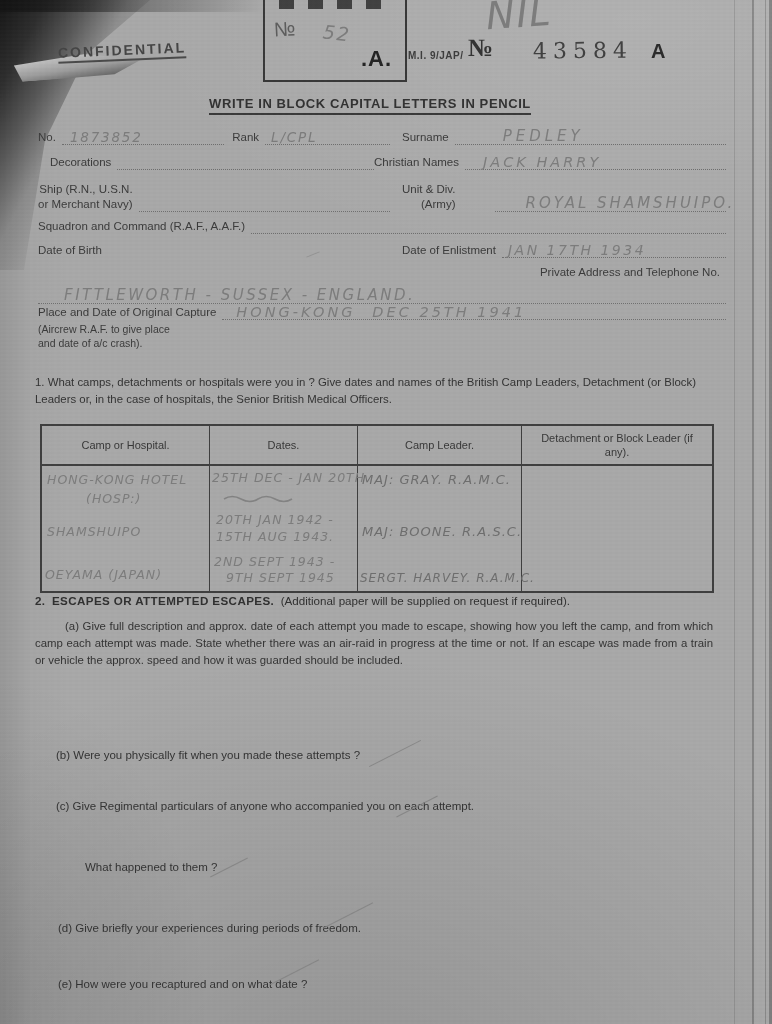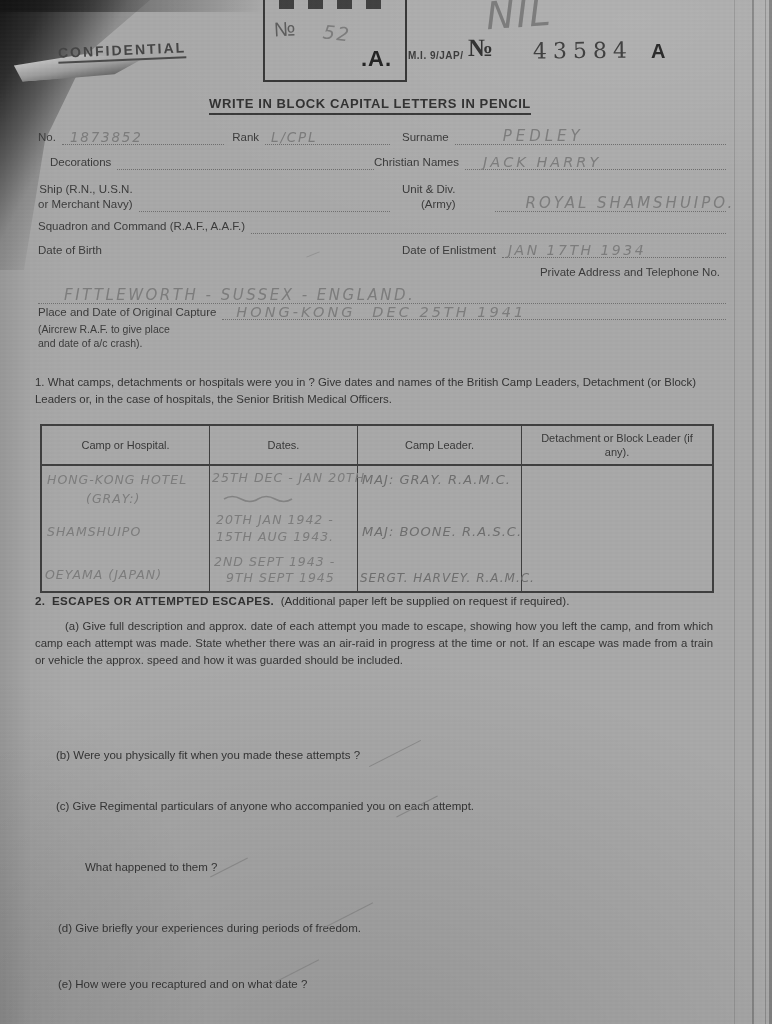--- a/index.html
+++ b/index.html
@@ -214,21 +214,21 @@
   <div class="q1text">1.   What camps, detachments or hospitals were you in ?   Give dates and names of the British Camp Leaders, Detachment (or Block) Leaders or, in the case of hospitals, the Senior British Medical Officers.</div>
 
   <div class="ptable">
     <div class="th">Camp or Hospital.</div>
     <div class="th">Dates.</div>
     <div class="th">Camp Leader.</div>
     <div class="th">Detachment or Block Leader (if any).</div>
 
     <div class="td">
       <span class="hand" style="left:5px;top:6px;">HONG-KONG HOTEL</span>
-      <span class="hand" style="left:44px;top:25px;">(GRAY:)</span>
+      <span class="hand" style="left:44px;top:25px;">(HOSP:)</span>
       <span class="hand" style="left:5px;top:58px;">SHAMSHUIPO</span>
       <span class="hand" style="left:3px;top:101px;">OEYAMA (JAPAN)</span>
     </div>
 
     <div class="td">
       <span class="hand" style="left:2px;top:4px;">25TH DEC - JAN 20TH</span>
       <svg width="72" height="10" style="position:absolute;left:12px;top:27px;">
         <path d="M2 6 Q 10 1 19 6 T 36 6 T 53 6 T 70 6" stroke="#838383" stroke-width="1.6" fill="none"></path>
       </svg>
       <span class="hand" style="left:6px;top:46px;">20TH JAN 1942 -</span>
@@ -240,21 +240,21 @@
     <div class="td">
       <span class="hand hl" style="left:4px;top:6px;">MAJ: GRAY. R.A.M.C.</span>
       <span class="hand hl" style="left:4px;top:58px;">MAJ: BOONE. R.A.S.C.</span>
       <span class="hand hl" style="left:2px;top:105px;font-size:12px;">SERGT. HARVEY. R.A.M.C.</span>
     </div>
 
     <div class="td"></div>
   </div>
 
   <div class="q2head">
-    <b>2.</b>&nbsp;&nbsp;<b>ESCAPES OR ATTEMPTED ESCAPES.</b>&nbsp;&nbsp;<span>(Additional paper left be supplied on request if required).</span>
+    <b>2.</b>&nbsp;&nbsp;<b>ESCAPES OR ATTEMPTED ESCAPES.</b>&nbsp;&nbsp;<span>(Additional paper will be supplied on request if required).</span>
   </div>
   <div class="q2a">(a)   Give full description and approx. date of each attempt you made to escape, showing how you left the camp, and from which camp each attempt was made.   State whether there was an air-raid in progress at the time or not.   If an escape was made from a train or vehicle the approx. speed and how it was guarded should be included.</div>
 
   <div class="qline" style="left:56px;top:749px;">(b)   Were you physically fit when you made these attempts ?</div>
   <div class="qline" style="left:56px;top:800px;">(c)   Give Regimental particulars of anyone who accompanied you on each attempt.</div>
   <div class="qline" style="left:85px;top:861px;">What happened to them ?</div>
   <div class="qline" style="left:58px;top:922px;">(d)   Give briefly your experiences during periods of freedom.</div>
   <div class="qline" style="left:58px;top:978px;">(e)   How were you recaptured and on what date ?</div>
 
   <div class="tick" style="left:306px;top:254px;width:14px;"></div>

